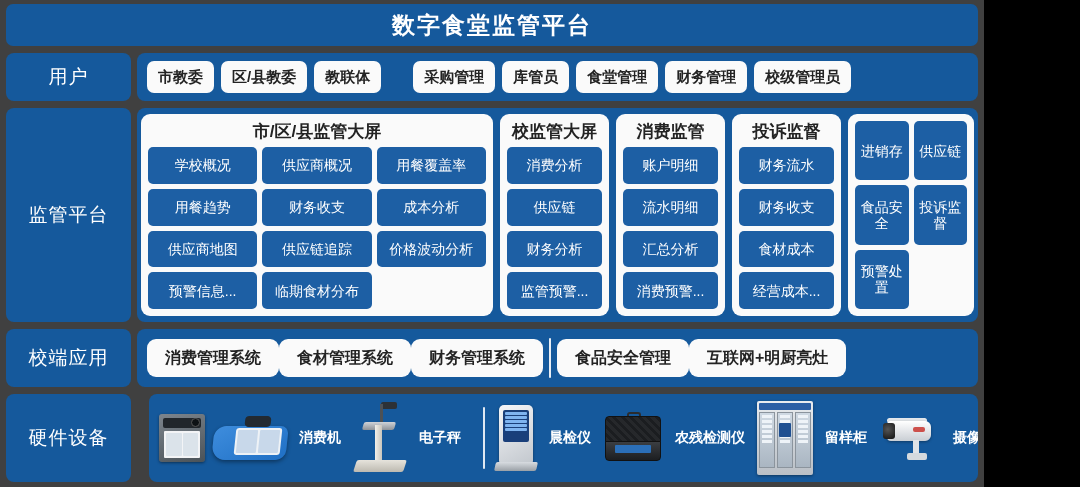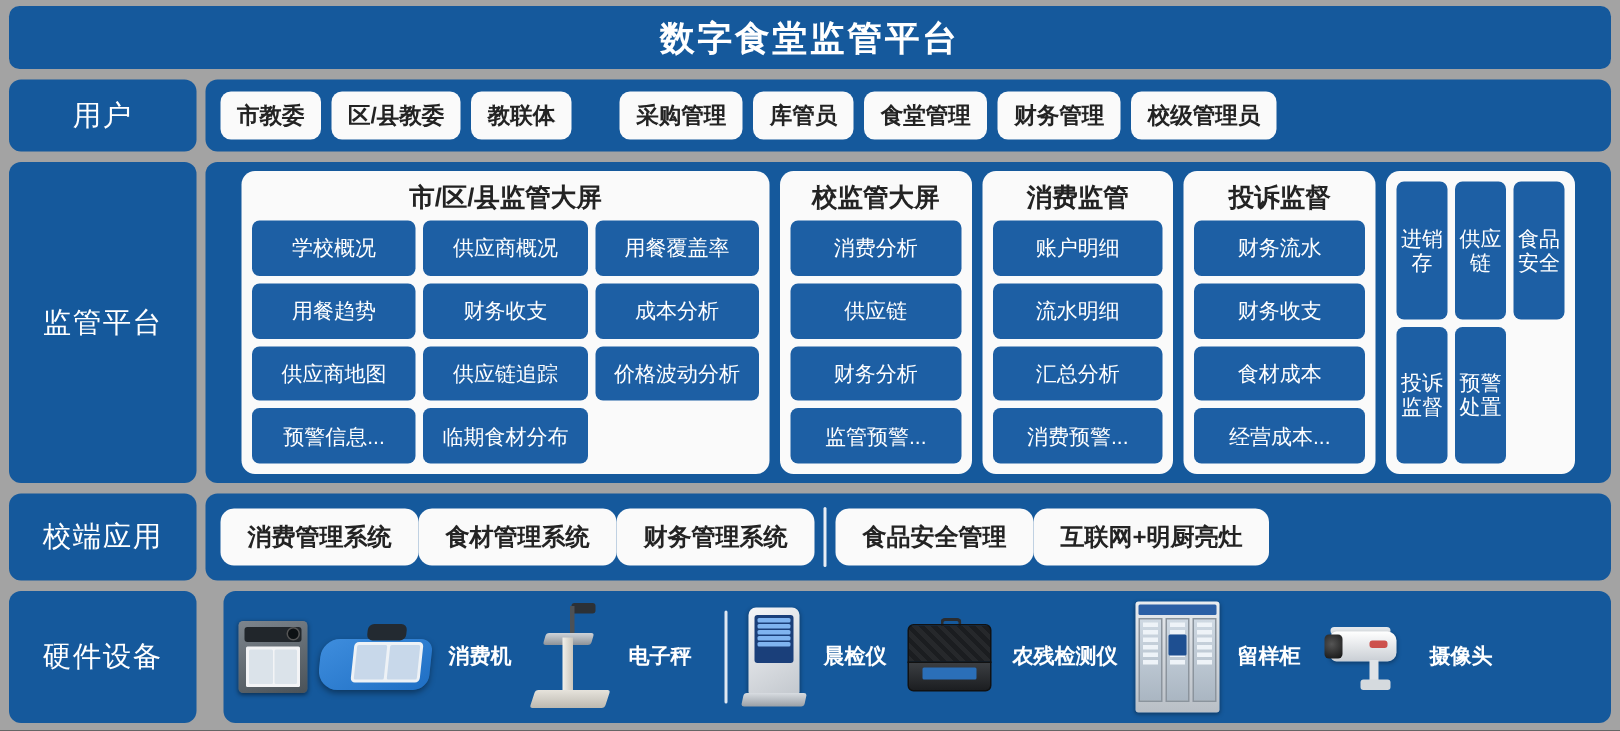--- a/index.html
+++ b/index.html
@@ -4,22 +4,22 @@
 <style>
   * { box-sizing: border-box; margin: 0; padding: 0; }
   html, body {
     width: 1080px; height: 487px;
     background: #000000;
     font-family: "Liberation Sans", "DejaVu Sans", sans-serif;
     overflow: hidden;
   }
 
   #root {
-    width: 1080px; height: 487px;
-    background: #a3a3a3;
+    width: 984px; height: 487px;
+    background: #404040;
     padding: 4px 6px 5px 6px;
     display: flex;
     flex-direction: column;
     gap: 7px;
   }
 
   
   .titlebar {
     height: 42px;
     background: #15599C;
@@ -69,21 +69,21 @@
     color: #232323;
     font-size: 15px;
     font-weight: bold;
     white-space: nowrap;
   }
   .users-gap { width: 18px; flex: 0 0 18px; }
 
   
   .row-platform { flex: 1 1 auto; min-height: 0; }
   .platform-body {
-    padding: 6px 24px;
+    padding: 6px 4px;
     gap: 7px;
     align-items: stretch;
   }
   .card {
     background: #fafafa;
     border-radius: 9px;
     padding: 5px 7px 7px 7px;
     display: flex;
     flex-direction: column;
     min-width: 0;
@@ -114,21 +114,21 @@
     padding: 1px 3px;
     overflow: hidden;
   }
 
   
   .card-wide  { flex: 0 0 352px; }
   .card-wide .card-grid { grid-template-columns: repeat(3, 1fr); grid-auto-rows: 1fr; }
   .card-col   { flex: 1 1 0; }
   .card-col .card-grid { grid-template-columns: 1fr; grid-auto-rows: 1fr; }
   .card-notitle { flex: 0 0 126px; padding-top: 7px; }
-  .card-notitle .card-grid { grid-template-columns: 1fr 1fr 1fr; grid-auto-rows: 1fr; gap: 5px; }
+  .card-notitle .card-grid { grid-template-columns: 1fr 1fr; grid-auto-rows: 1fr; gap: 5px; }
   .card-notitle .tile { font-size: 14px; }
 
   
   .row-apps { flex: 0 0 58px; height: 58px; }
   .apps-body {
     padding: 0 10px;
     justify-content: flex-start;
   }
   .app-chip {
     background: #fafafa;

